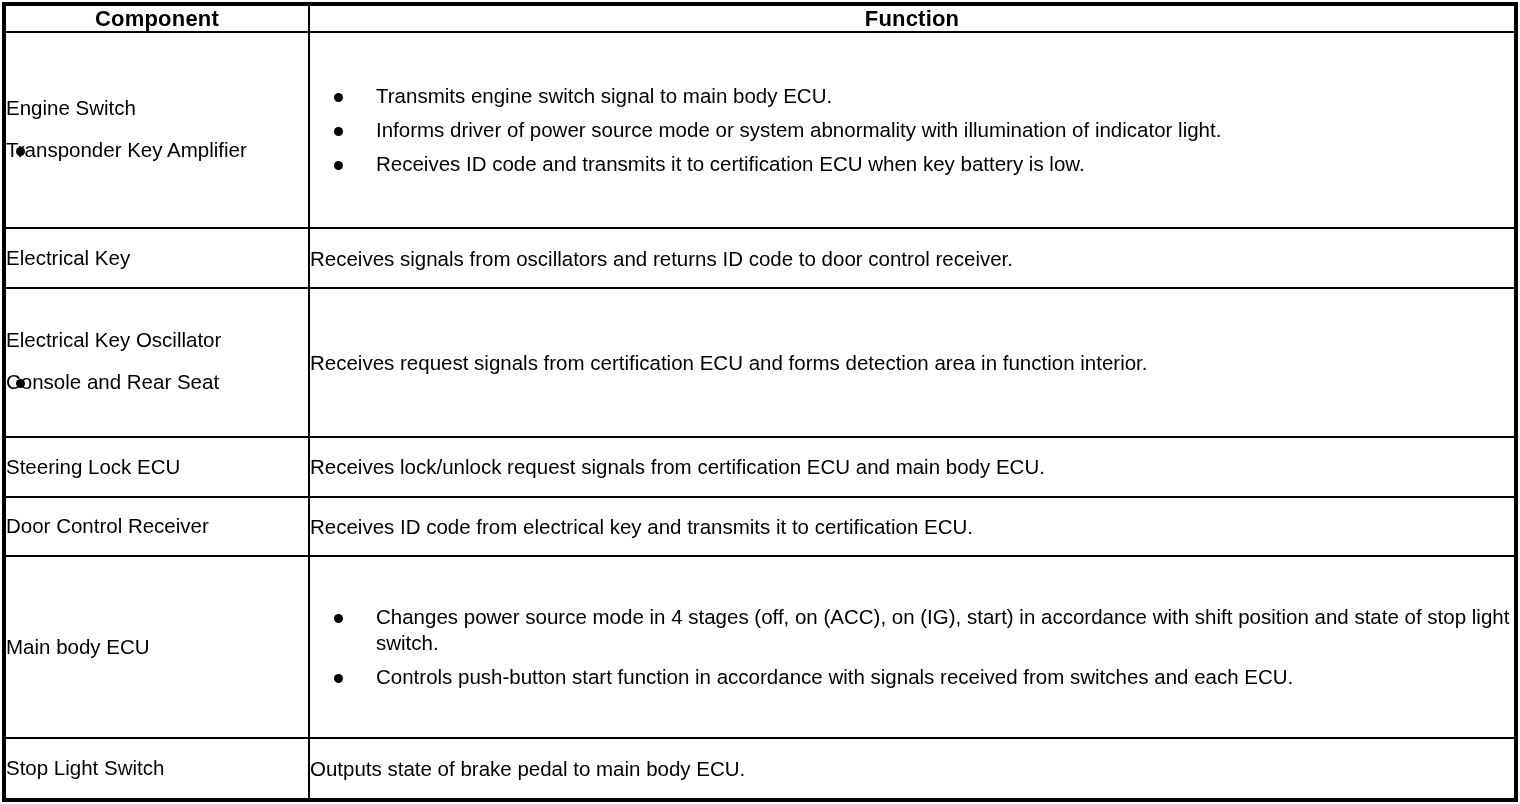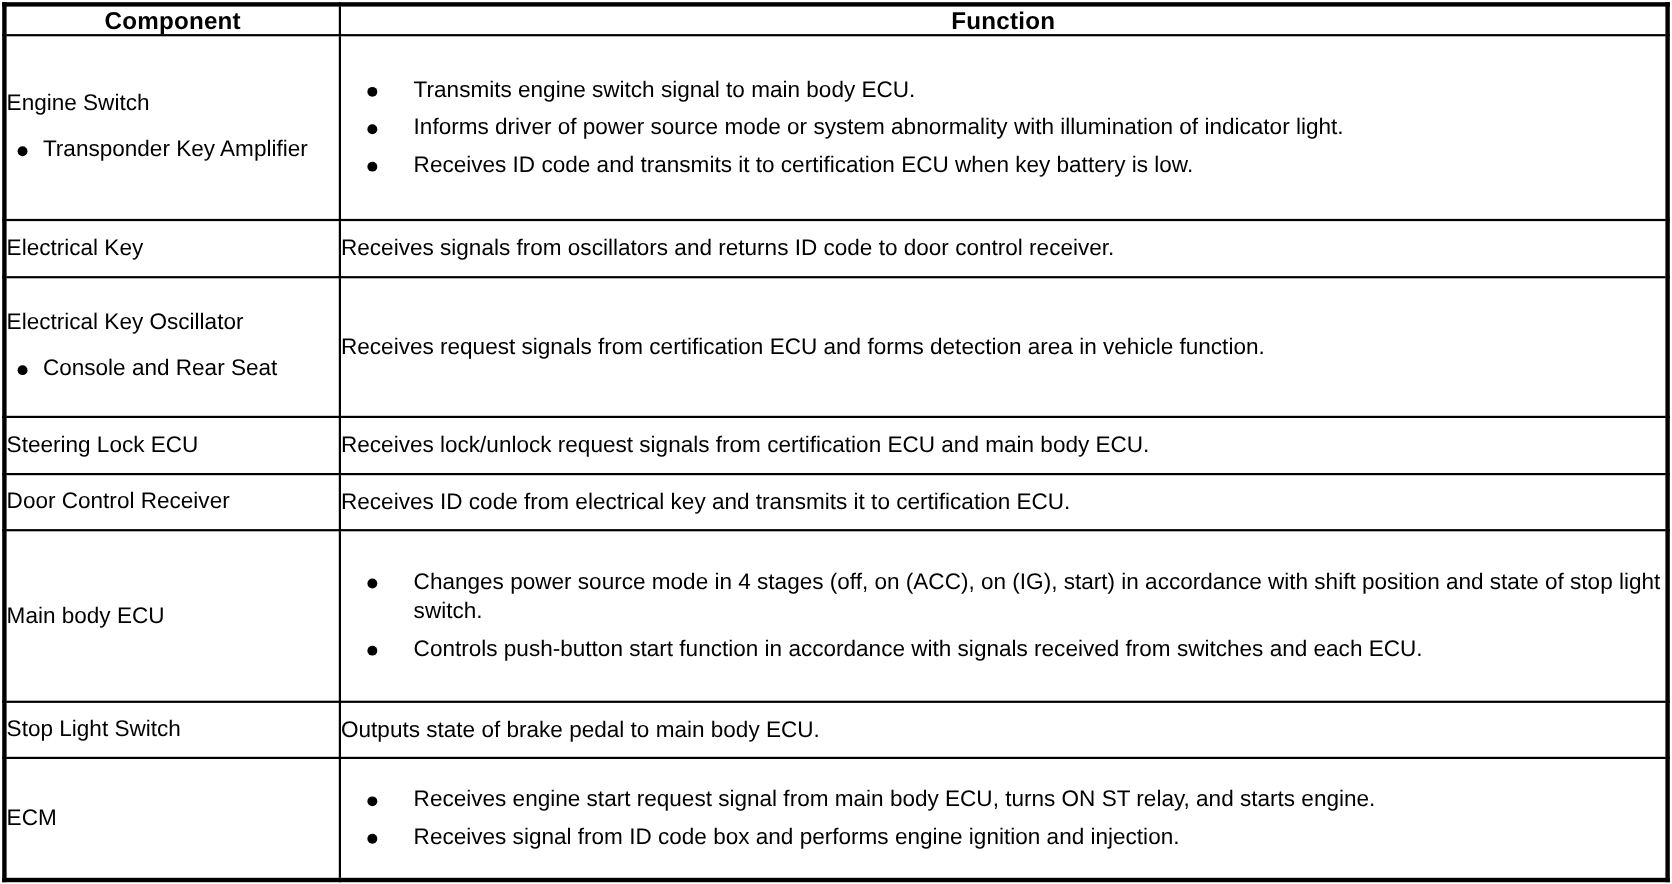--- a/index.html
+++ b/index.html
@@ -63,21 +63,20 @@
   }
 
   
   ul.sub-list {
     list-style: none;
     margin: 16px 0 2px 0;
     padding: 0;
   }
   ul.sub-list li {
     position: relative;
-    padding-left: 33px;
     margin-bottom: 2px;
     line-height: 1.3;
   }
   ul.sub-list li::before {
     content: "";
     position: absolute;
     left: 10px;
     top: 10px;
     width: 9px;
     height: 9px;
@@ -161,21 +160,21 @@
           </td>
         </tr>
         <tr>
           <td class="component">
             <span class="comp-title">Electrical Key Oscillator</span>
             <ul class="sub-list">
               <li>Console and Rear Seat</li>
             </ul>
           </td>
           <td class="function center-v">
-            <p class="plain">Receives request signals from certification ECU and forms detection area in vehicle function.</p>
+            <p class="plain">Receives request signals from certification ECU and forms detection area in function interior.</p>
           </td>
         </tr>
         <tr>
           <td class="component">
             <span class="comp-title">Steering Lock ECU</span>
           </td>
           <td class="function center-v">
             <p class="plain">Receives lock/unlock request signals from certification ECU and main body ECU.</p>
           </td>
         </tr>
@@ -199,26 +198,15 @@
           </td>
         </tr>
         <tr>
           <td class="component">
             <span class="comp-title">Stop Light Switch</span>
           </td>
           <td class="function center-v">
             <p class="plain">Outputs state of brake pedal to main body ECU.</p>
           </td>
         </tr>
-        <tr>
-          <td class="component">
-            <span class="comp-title">ECM</span>
-          </td>
-          <td class="function center-v">
-            <ul class="fn-list">
-              <li>Receives engine start request signal from main body ECU, turns ON ST relay, and starts engine.</li>
-              <li>Receives signal from ID code box and performs engine ignition and injection.</li>
-            </ul>
-          </td>
-        </tr>
       </tbody>
   </table>
 </div>
 
 </body></html>

